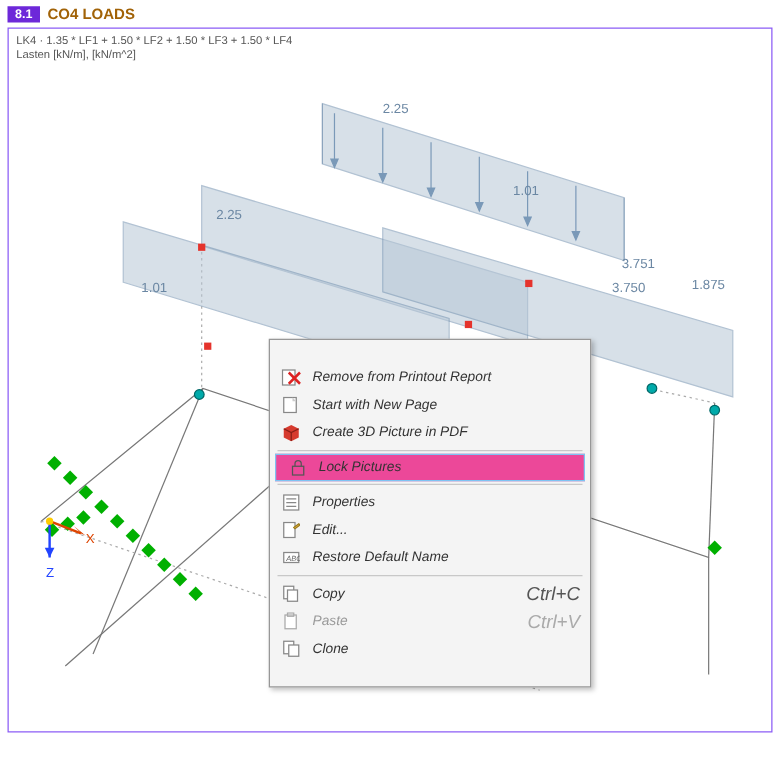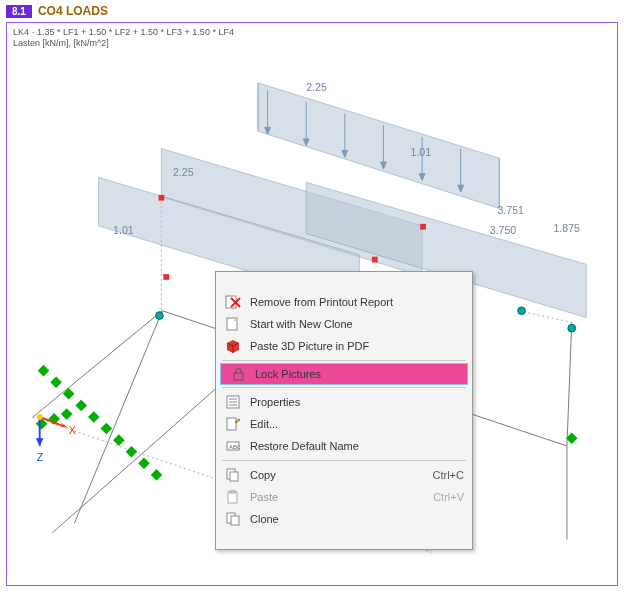--- a/index.html
+++ b/index.html
@@ -24,28 +24,28 @@
   .arrow { fill: #00b000; }
   .arrow-blue { stroke: #7a99b8; stroke-width: 1; fill: #7a99b8; }
   .axis-x { stroke: #d40; stroke-width: 2; }
   .axis-z { stroke: #24f; stroke-width: 2; }
   .axis-lbl-x { fill: #d40; font-size: 11px; }
   .axis-lbl-z { fill: #24f; font-size: 11px; }
 
   
   .ctx { position: absolute; left: 208px; top: 248px; width: 258px;
          background: #f4f4f4; border: 1px solid #979797; box-shadow: 2px 2px 4px rgba(0,0,0,.25); }
-  .ctx ul { list-style: none; padding: 19px 0; }
+  .ctx ul { list-style: none; padding: 19px 0; font-style: italic; }
   .ctx li { height: 22px; display: flex; align-items: center; padding: 0 8px; font-size: 11px; color: #333; }
   .ctx li.sep { height: 1px; margin: 3px 6px; background: #c8c8c8; padding: 0; }
   .ctx li.highlight { background: #ec4899; border: 1px solid #7ec3f2; margin: -1px 4px; }
   .ctx li.disabled { color: #999; }
   .ctx .icon { width: 18px; height: 16px; margin-right: 8px; display: inline-flex; align-items:center; justify-content:center; flex: 0 0 18px; }
   .ctx .label { flex: 1; }
-  .ctx .shortcut { color: #555; font-size: 11px; }
+  .ctx .shortcut { color: #555; font-size: 15px; }
   .ctx li.disabled .shortcut { color: #aaa; }
 </style>
 </head>
 <body>
 
 <div class="topbar">
   <span class="badge">8.1</span>
   <span class="title">CO4 LOADS</span>
 </div>
 
@@ -182,32 +182,32 @@
         <span class="label">Remove from Printout Report</span>
       </li>
 
       <li>
         <span class="icon">
           <svg width="14" height="14">
               <rect x="1" y="1" width="10" height="12" fill="#fff" stroke="#888"></rect>
               <path d="M8 1 L11 4 L8 4 Z" fill="#ccc"></path>
             </svg>
         </span>
-        <span class="label">Start with New Clone</span>
+        <span class="label">Start with New Page</span>
       </li>
 
       <li>
         <span class="icon">
           <svg width="14" height="14">
               <polygon points="7,1 13,4 13,11 7,14 1,11 1,4" fill="#d63a2e"></polygon>
               <polyline points="1,4 7,7 13,4" fill="none" stroke="#8a1f17"></polyline>
               <line x1="7" y1="7" x2="7" y2="14" stroke="#8a1f17"></line>
             </svg>
         </span>
-        <span class="label">Paste 3D Picture in PDF</span>
+        <span class="label">Create 3D Picture in PDF</span>
       </li>
 
       <li class="sep"></li>
 
 
       <li class="highlight">
         <span class="icon">
           <svg width="14" height="14">
               <rect x="3" y="6" width="9" height="7" fill="none" stroke="#555"></rect>
               <path d="M5 6 V4 a2.5 2.5 0 0 1 5 0 V6" fill="none" stroke="#555"></path>

